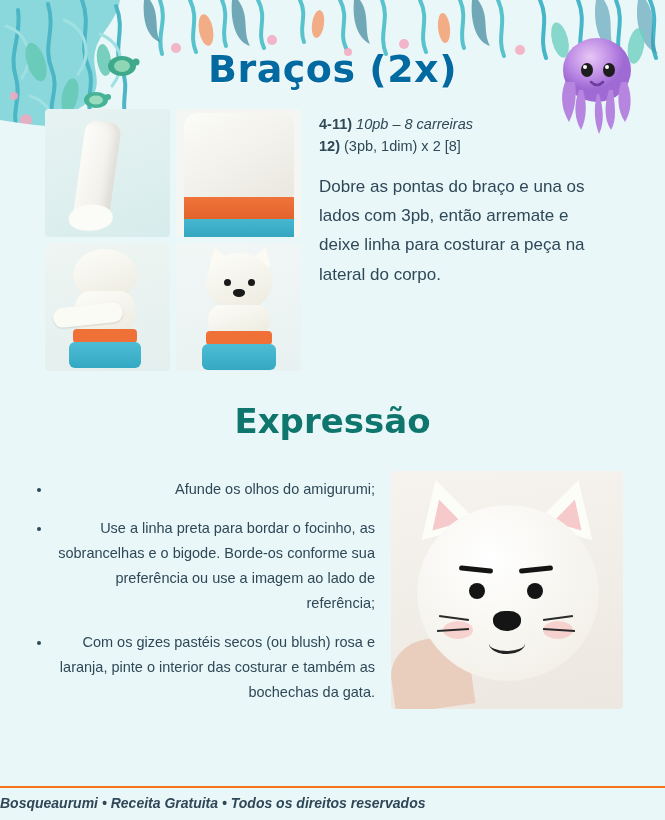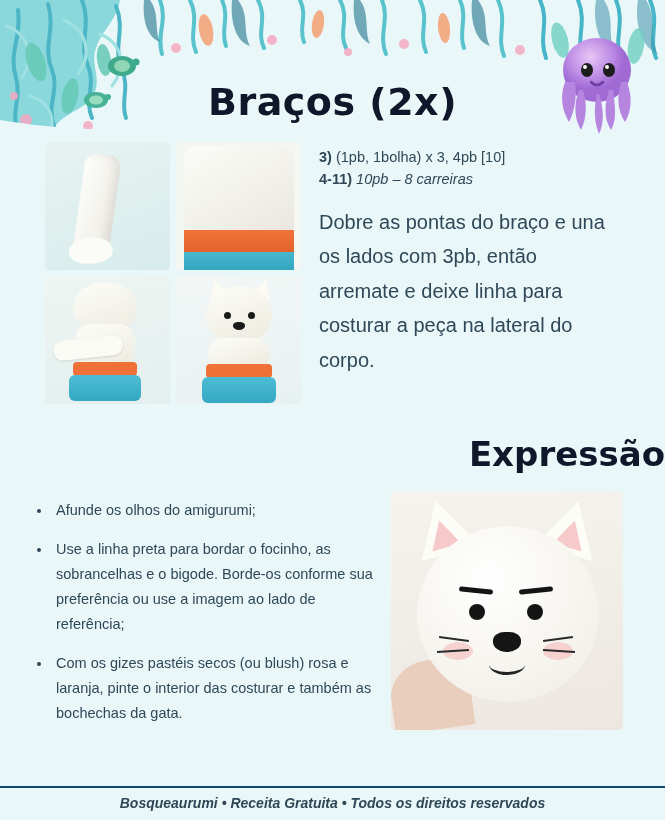--- a/index.html
+++ b/index.html
@@ -24,24 +24,24 @@
   }
 
   
   .page{position:relative;z-index:5;}
 
   .title{
     text-align:center;
     font-family:"DejaVu Sans", sans-serif;
     font-weight:bold;
     font-size:38px;
-    color:#0f172a;
+    color:#0369a1;
     letter-spacing:.5px;
     margin:0;
-    padding-top:80px;
+    padding-top:47px;
     text-shadow:0 1px 0 #fff;
   }
 
   .section-arms{
     display:flex;
     padding:18px 28px 0 45px;
     gap:18px;
   }
 
   .photo-grid{
@@ -132,41 +132,42 @@
   .instructions{flex:1;padding-top:4px;}
   .sub-label{
     font-style:italic;font-weight:bold;font-size:14.5px;
     color:#2f4858;margin:0 0 7px 0;
   }
   .rowline{font-size:14.5px;line-height:1.55;color:#2f4858;}
   .rowline b{font-weight:bold;}
   .rowline i{font-style:italic;}
 
   .para{
-    font-size:20px;line-height:1.72;color:#2f4858;
+    font-size:17px;line-height:1.72;color:#2f4858;
     margin-top:14px;max-width:292px;
   }
 
   .title2{
-    text-align:right;
+    text-align:center;
     font-family:"DejaVu Sans", sans-serif;
     font-weight:bold;
     font-size:34px;
-    color:#0f172a;
-    margin:30px 0 4px 0;
+    color:#0f766e;
+    margin:30px 0 16px 0;
   }
 
   .section-expr{
     display:flex;gap:16px;padding:14px 42px 0 34px;
   }
   .bullets{flex:1;padding-top:6px;}
   .bullets ul{margin:0;padding-left:18px;}
   .bullets li{
     font-size:14.5px;line-height:1.72;color:#2f4858;margin-bottom:14px;
     padding-left:4px;
+    text-align:right;
   }
 
   .catphoto{
     width:232px;height:238px;border-radius:4px;overflow:hidden;
     position:relative;background:linear-gradient(170deg,#f6f3ee,#ece7e0);
   }
   .catphoto .finger{position:absolute;left:0;bottom:0;width:80px;height:70px;background:#e9cdbd;border-radius:50% 50% 0 0;transform:rotate(-8deg);}
   .catphoto .bighead{
     position:absolute;left:26px;top:34px;width:182px;height:176px;
     background:radial-gradient(circle at 40% 30%,#ffffff,#efece2);
@@ -188,22 +189,22 @@
   .catphoto .whisker{position:absolute;height:2px;background:#2a2a2a;}
   .catphoto .w1{left:48px;top:146px;width:30px;transform:rotate(8deg);}
   .catphoto .w2{left:46px;top:158px;width:32px;transform:rotate(-4deg);}
   .catphoto .w3{left:152px;top:146px;width:30px;transform:rotate(-8deg);}
   .catphoto .w4{left:152px;top:158px;width:32px;transform:rotate(4deg);}
   .catphoto .blush{position:absolute;width:30px;height:18px;background:rgba(246,180,180,.55);border-radius:50%;top:150px;}
   .catphoto .blush.l{left:52px;} .catphoto .blush.r{left:152px;}
 
   .footer{
     position:absolute;left:0;bottom:0;width:665px;height:32px;
-    border-top:2px solid #0c4a6e;
-    text-align:center;
+    border-top:2px solid #f97316;
+    text-align:left;
   }
   .footer .ftext{
     font-style:italic;font-weight:bold;font-size:14px;color:#2f4858;
     padding-top:7px;display:block;
   }
 </style>
 </head>
 <body>
 
 <div class="coral-band">
@@ -355,26 +356,26 @@
           <div class="nose"></div>
         <div class="torso"></div>
           <div class="or"></div>
           <div class="bl"></div>
       </div>
     </div>
 
     <div class="instructions">
 
       <div class="rowline">
-        <b>3)</b>
-        <span>(1pb, 1bolha) x 3, 4pb [10]</span>
-      </div>
-      <div class="rowline">
         <b>4-11)</b>
         <i>10pb – 8 carreiras</i>
+      </div>
+      <div class="rowline">
+        <b>12)</b>
+        <span>(3pb, 1dim) x 2 [8]</span>
       </div>
 
       <p class="para">Dobre as pontas do braço e una os lados com 3pb, então arremate e deixe linha para costurar a peça na lateral do corpo.</p>
     </div>
   </div>
 
   <h2 class="title2">Expressão</h2>
 
   <div class="section-expr">
     <div class="bullets">

